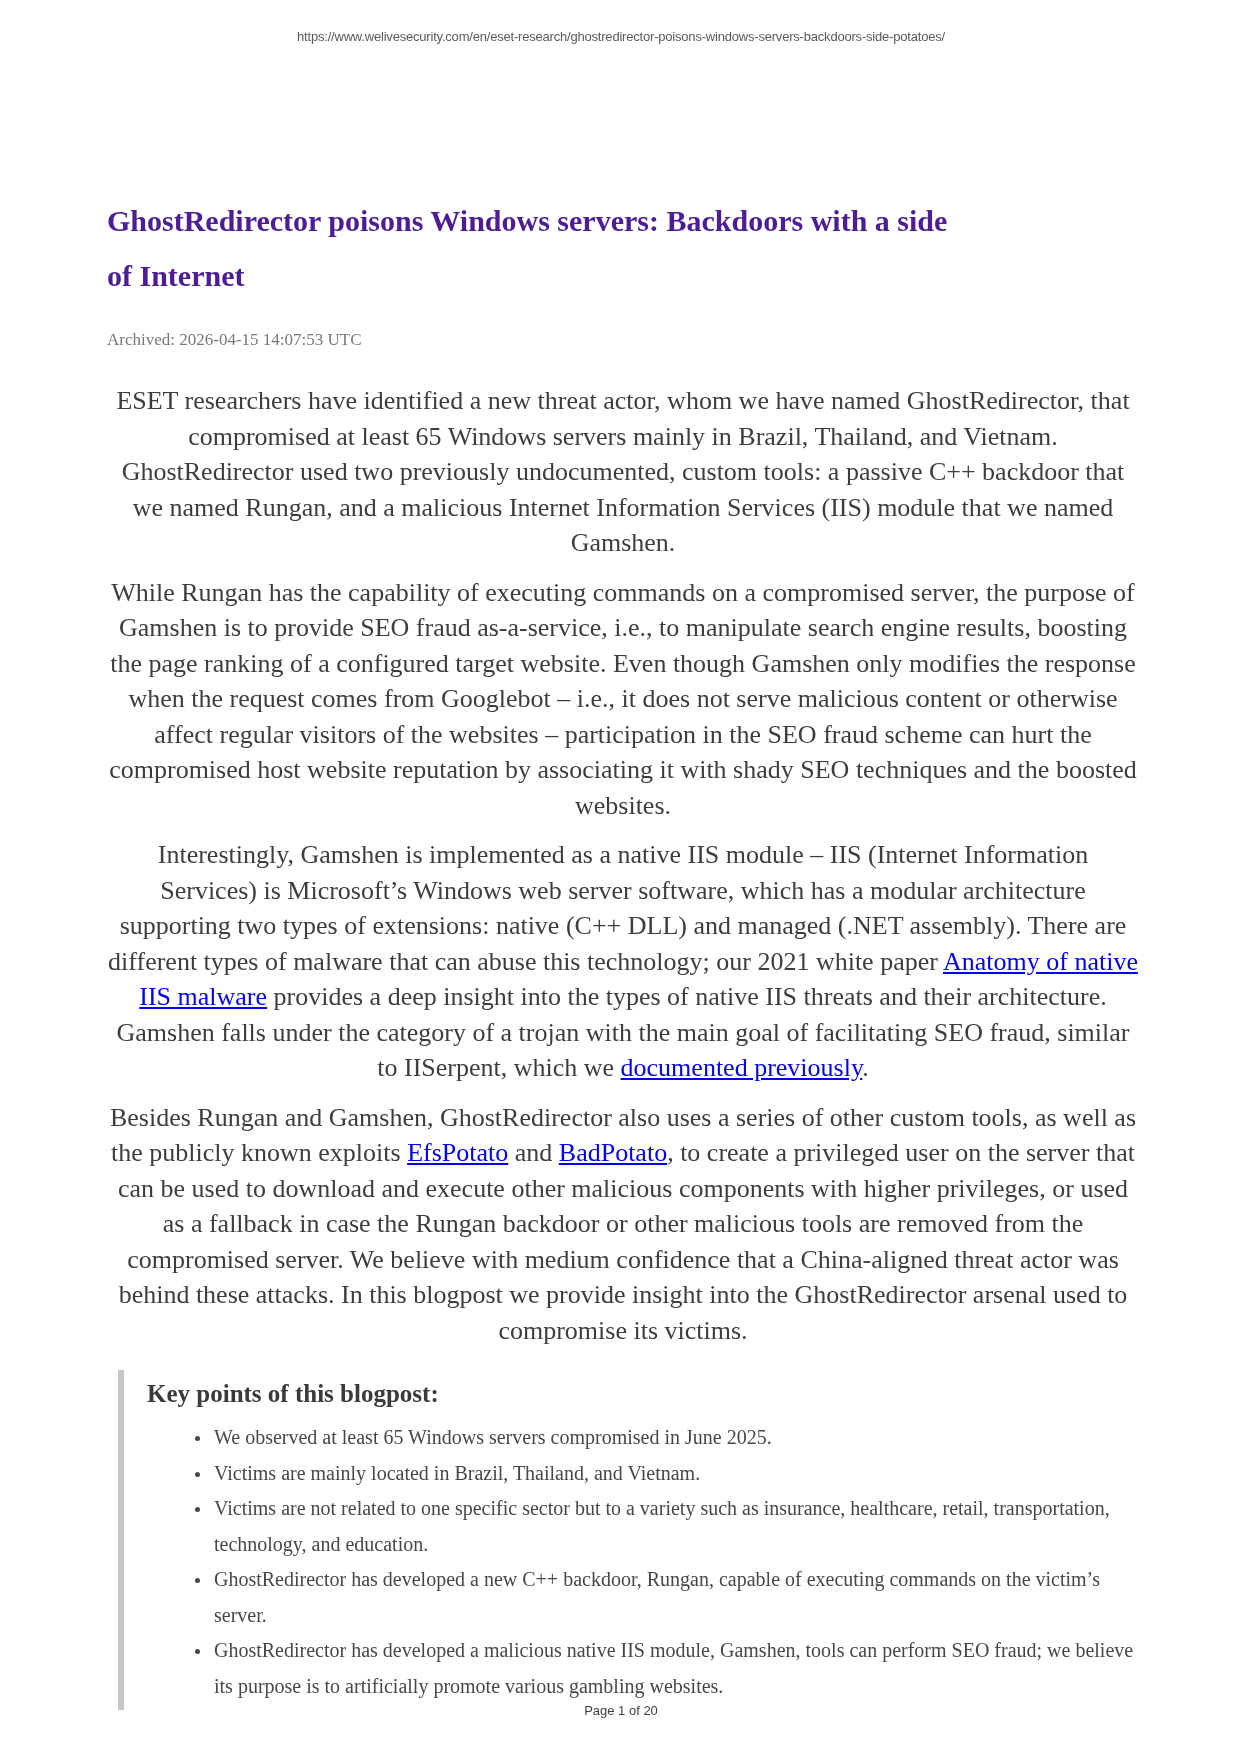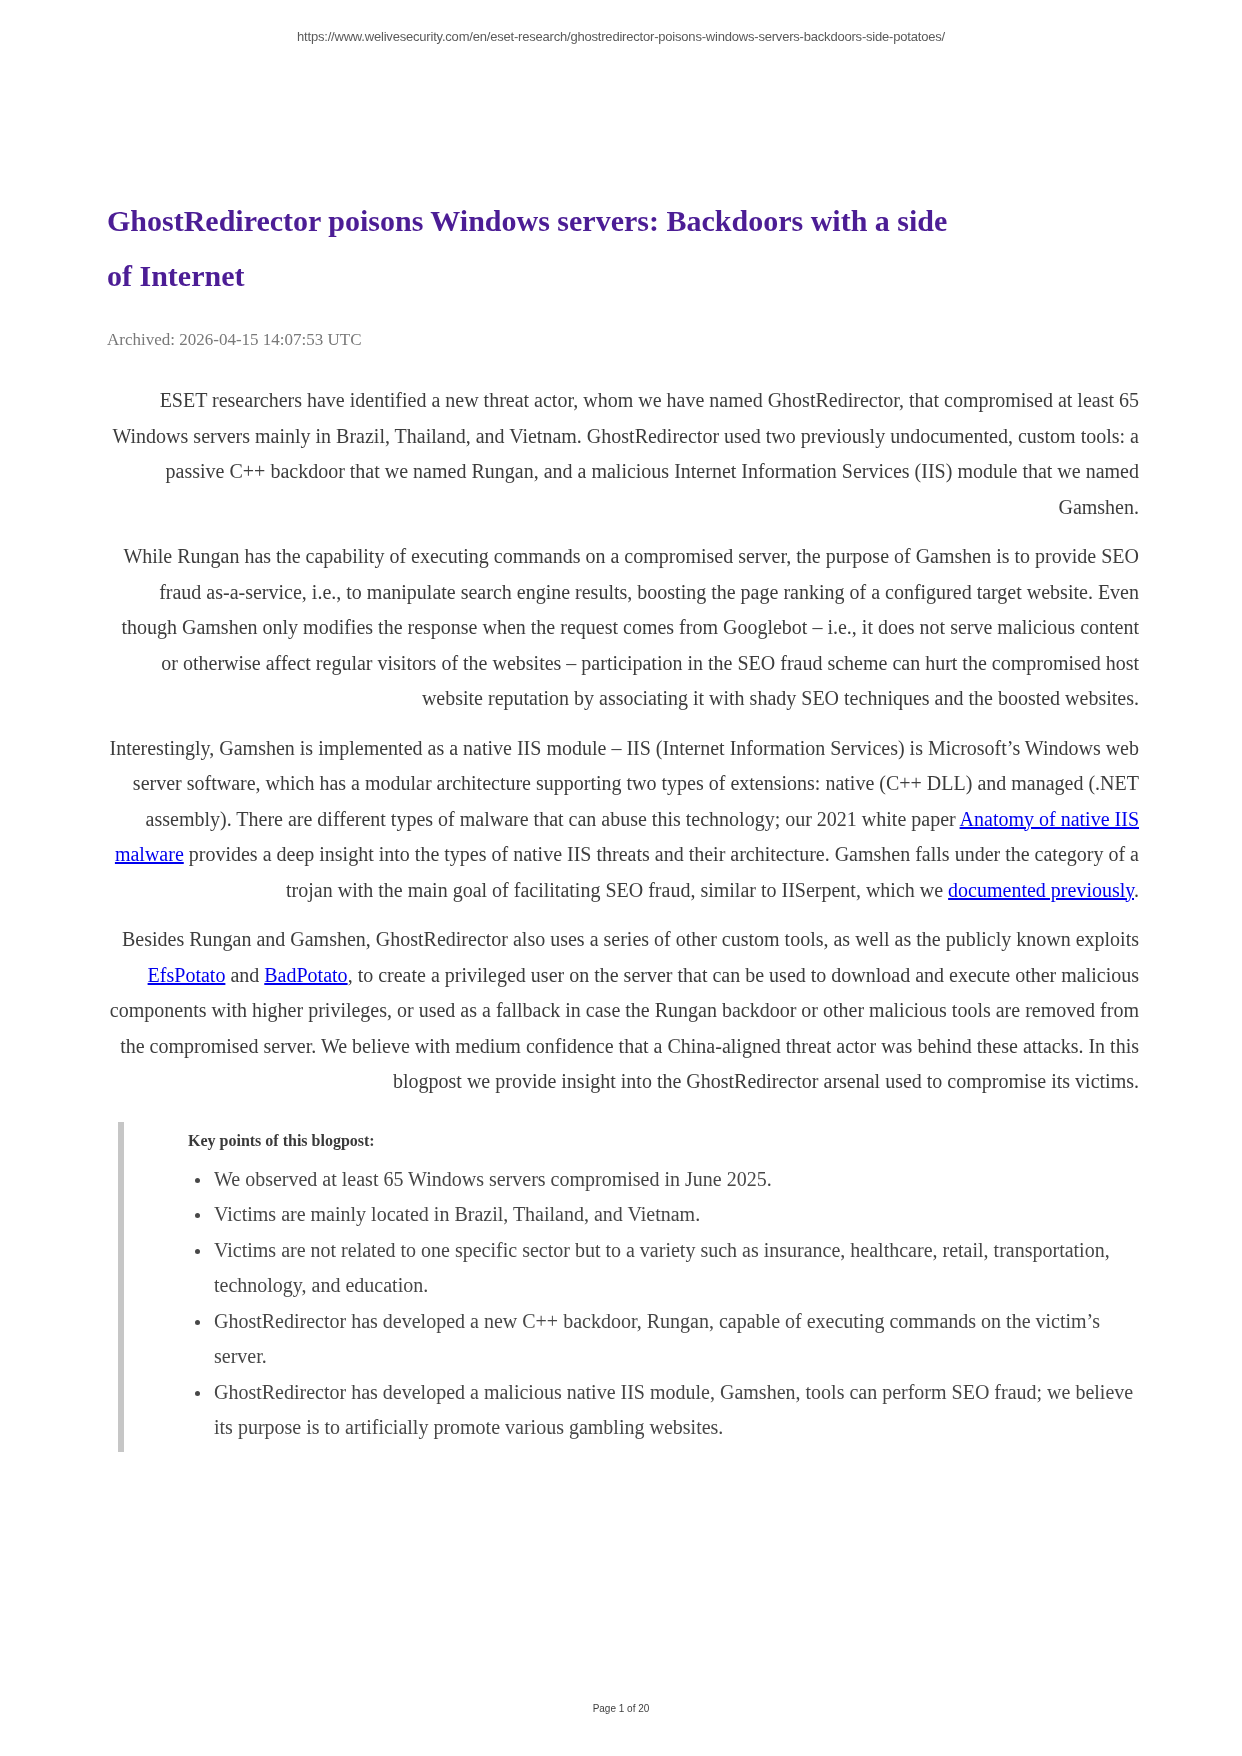--- a/index.html
+++ b/index.html
@@ -36,43 +36,42 @@
     margin-top: 24px;
     font-size: 20px;
     color: #4c4c4c;
   }
   .archived {
     margin-top: 27px;
     font-size: 17px;
     color: #787878;
   }
   .body-text p {
-    font-size: 20px;
+    font-size: 26px;
     line-height: 35.5px;
     color: #3d3d3d;
     margin-top: 14px;
-    text-align: right;
+    text-align: center;
   }
   .body-text p.first-para { margin-top: 33px; }
   a.inline-link {
     color: #0000ee;
     text-decoration: underline;
     cursor: pointer;
   }
   blockquote.key-points {
     margin-top: 22px;
     margin-left: 11px;
     border-left: 6px solid #c6c6c6;
     padding: 10px 0 6px 23px;
   }
   .kp-heading {
-    font-size: 16px;
+    font-size: 25px;
     font-weight: bold;
     color: #3a3a3a;
-    margin-left: 41px;
   }
   .kp-list {
     margin-top: 12px;
     padding-left: 65px;
     list-style: disc outside;
     max-width: 990px;
   }
   .kp-list li {
     font-size: 20px;
     line-height: 35.5px;
@@ -80,21 +79,21 @@
     padding-left: 2px;
   }
   .kp-list li::marker { color: #474747; font-size: 17px; }
   .page-footer {
     position: absolute;
     left: 0;
     top: 1703px;
     width: 100%;
     text-align: center;
     font-family: "Liberation Sans", sans-serif;
-    font-size: 10px;
+    font-size: 13px;
     color: #3f3f3f;
   }
 </style>
 </head>
 <body>
 
 <div class="print-header">https://www.welivesecurity.com/en/eset-research/ghostredirector-poisons-windows-servers-backdoors-side-potatoes/</div>
 
 <div class="content">
 

